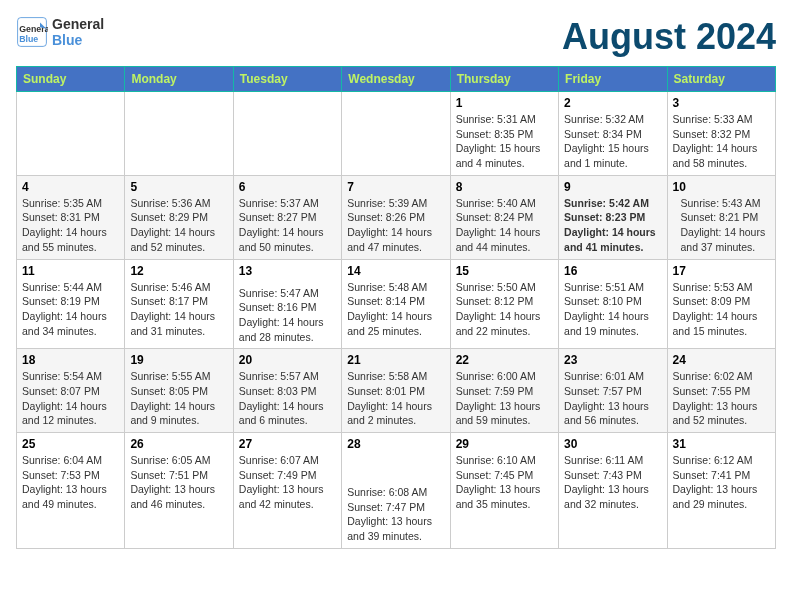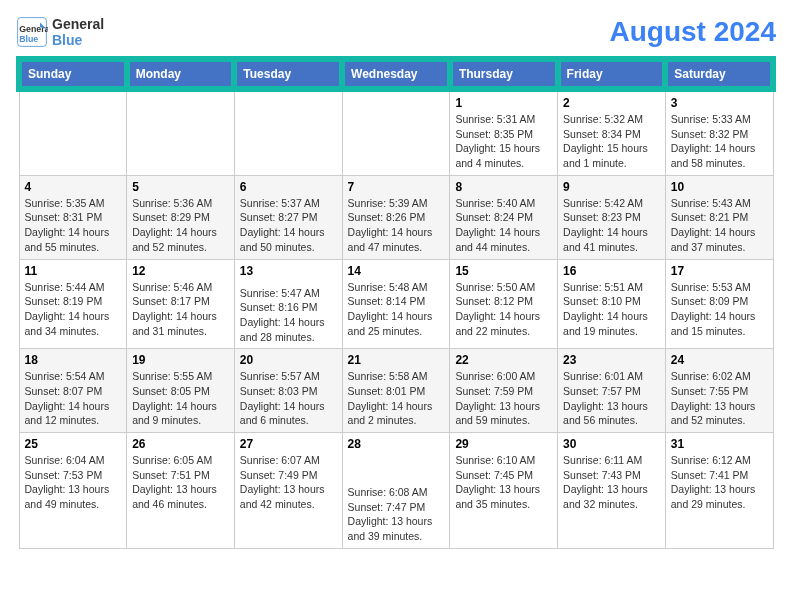--- a/index.html
+++ b/index.html
@@ -22,42 +22,42 @@
       gap: 4px;
     }
     .logo-icon {
       width: 32px;
       height: 32px;
     }
     .title-block {
       text-align: right;
     }
     .month-year {
-      font-size: 28px;
+      font-size: 36px;
       font-weight: bold;
-      color: #3b82f6;
+      color: #0c4a6e;
     }
     .location {
       font-size: 15px;
       font-weight: bold;
       color: #333;
     }
     .calendar {
       width: 100%;
       border-collapse: collapse;
       font-size: 11px;
     }
     .calendar th {
       background: #4472c4;
-      color: #ffffff;
+      color: #bef264;
       text-align: left;
       padding: 5px 6px;
       font-size: 12px;
       font-weight: bold;
-      border: 6px solid #14b8a6;
+      border: 1px solid #14b8a6;
     }
     .calendar td {
       border: 1px solid #ccc;
       vertical-align: top;
       padding: 4px 5px;
       width: 108px;
       min-height: 80px;
       background: #fff;
     }
     .calendar tr:nth-child(even) td {
@@ -173,28 +173,28 @@
         </td>
         <td>
           <span class="day-num">8</span>
           <div class="day-info" style="white-space: pre-line;">Sunrise: 5:40 AM
 Sunset: 8:24 PM
 Daylight: 14 hours
 and 44 minutes.</div>
         </td>
         <td>
           <span class="day-num">9</span>
-          <div class="day-info" style="white-space: pre-line;">Sunrise: 5:42 AM
+          <div class="day-info" style="white-space: pre-line; font-weight: bold;">Sunrise: 5:42 AM
 Sunset: 8:23 PM
 Daylight: 14 hours
 and 41 minutes.</div>
         </td>
         <td>
           <span class="day-num">10</span>
-          <div class="day-info" style="white-space: pre-line;">Sunrise: 5:43 AM
+          <div class="day-info" style="white-space: pre-line; margin-left: 8px;">Sunrise: 5:43 AM
 Sunset: 8:21 PM
 Daylight: 14 hours
 and 37 minutes.</div>
         </td>
       </tr>
       <tr>
         <td>
           <span class="day-num">11</span>
           <div class="day-info" style="white-space: pre-line;">Sunrise: 5:44 AM
 Sunset: 8:19 PM

